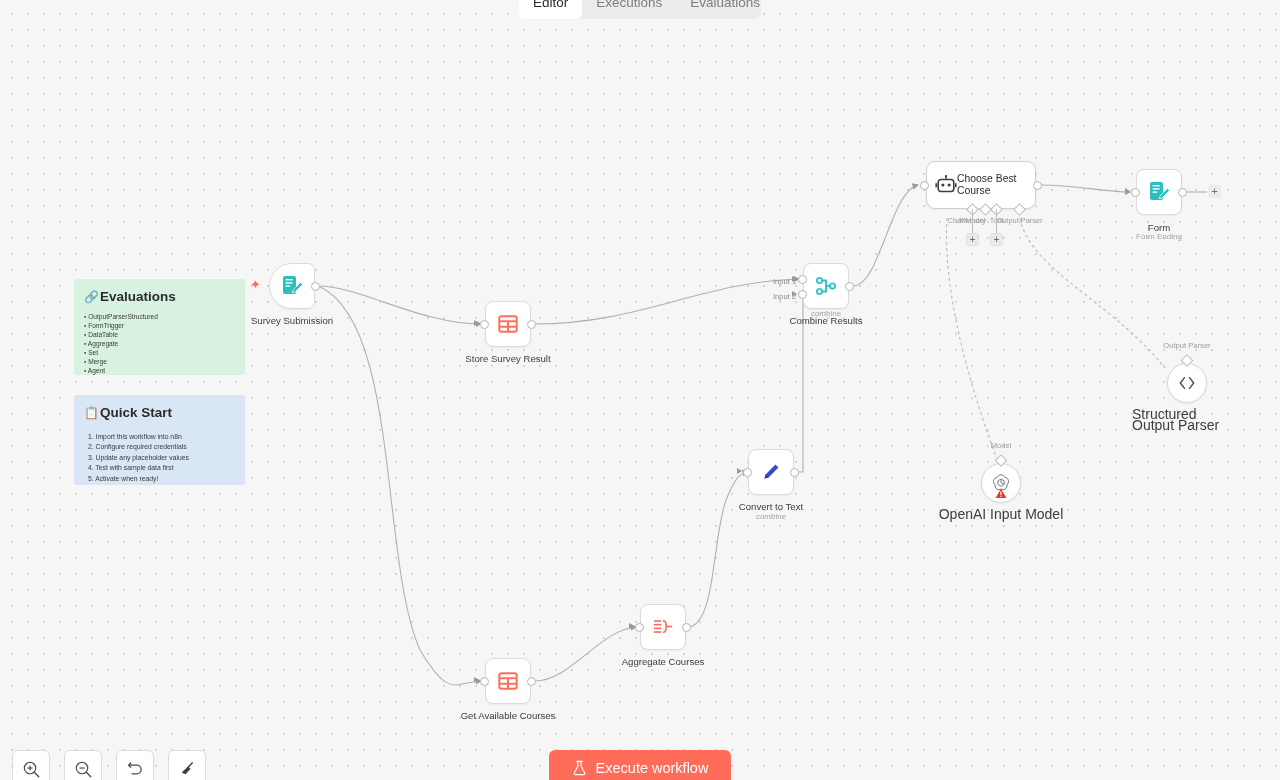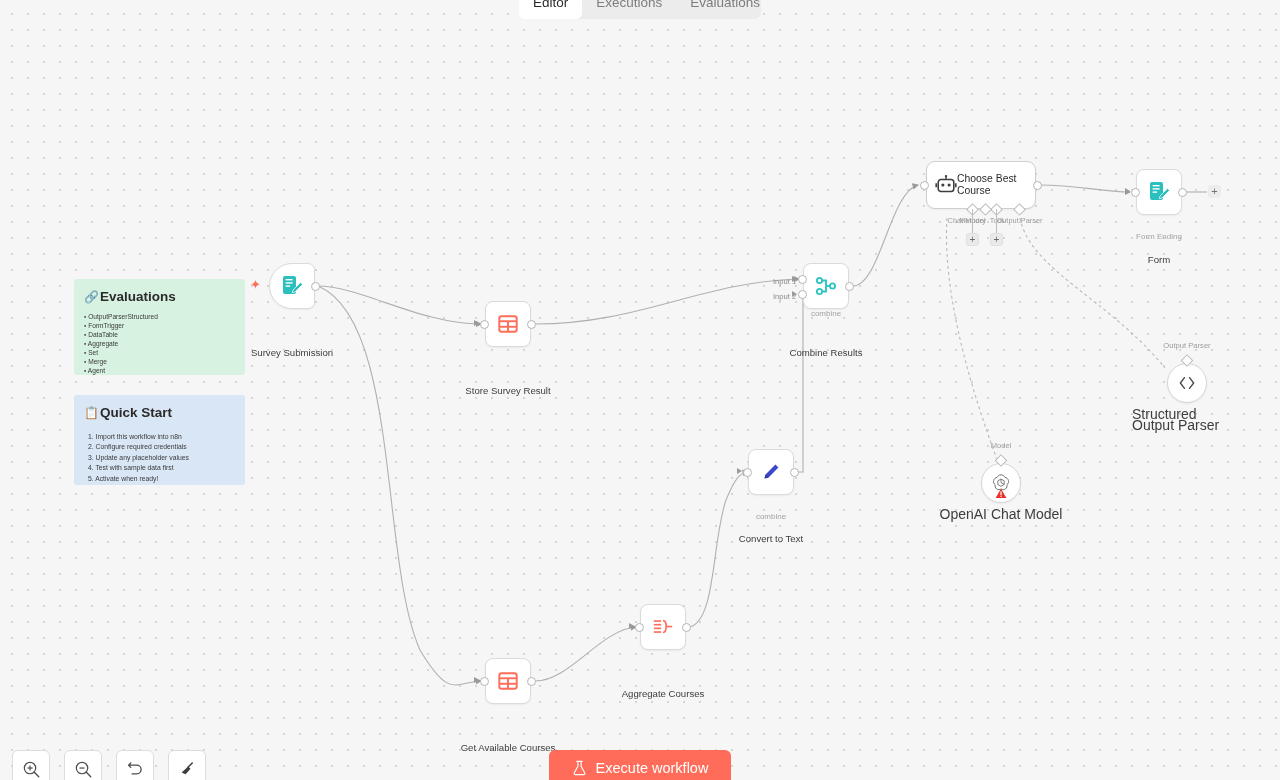--- a/index.html
+++ b/index.html
@@ -74,21 +74,21 @@
   .nbox{
     width:46px; height:46px; background:#fff;
     border:1px solid #dbdbdb; border-radius:8px;
     display:flex; align-items:center; justify-content:center;
     box-shadow:0 1px 2px rgba(0,0,0,.05);
   }
   .nbox.trigger{ border-radius:26px 8px 8px 26px; }
   .nlabel{
     position:absolute; left:50%; transform:translateX(-50%);
     top:52px; white-space:nowrap;
-    font-size:9.6px; color:#3d3d3d; text-align:center; line-height:11px;margin-top:32px;
+    font-size:9.6px; color:#3d3d3d; text-align:center; line-height:11px;
   }
   .nsub{
     position:absolute; left:50%; transform:translateX(-50%);
     top:63px; white-space:nowrap;
     font-size:8px; color:#a3a3a3; text-align:center;
   }
   .port{
     position:absolute; width:9px; height:9px; border-radius:50%;
     background:#fff; border:1.4px solid #b5b5b5; top:18.5px;
   }
@@ -396,21 +396,21 @@
         <line x1="12" y1="11.6" x2="15.8" y2="13.8" stroke="#6b6b6b" stroke-width="1.05"></line>
       </svg>
       <div class="diamond"></div>
       <div class="diamond-lbl">Model</div>
       <svg width="12" height="11" style="position:absolute;left:14px;top:25px;">
         <path d="M6 0.8 L11.4 10 L0.6 10 z" fill="#e8332a"></path>
         <rect x="5.4" y="3.4" width="1.2" height="3.6" fill="#fff"></rect>
         <rect x="5.4" y="7.7" width="1.2" height="1.2" fill="#fff"></rect>
       </svg>
     </div>
-    <div class="sub-lbl">OpenAI Chat Model</div>
+    <div class="sub-lbl">OpenAI Input Model</div>
   </div>
 
   <div class="node" style="left:1167px;top:363px;">
     <div class="nround">
       <svg width="22" height="18" viewBox="0 0 24 20">
         <path d="M9.2 4 L4.6 10 L9.2 16" fill="none" stroke="#4a4a4a" stroke-width="1.5" stroke-linecap="round" stroke-linejoin="round"></path>
         <path d="M14.8 4 L19.4 10 L14.8 16" fill="none" stroke="#4a4a4a" stroke-width="1.5" stroke-linecap="round" stroke-linejoin="round"></path>
       </svg>
       <div class="diamond"></div>
       <div class="diamond-lbl">Output Parser</div>

